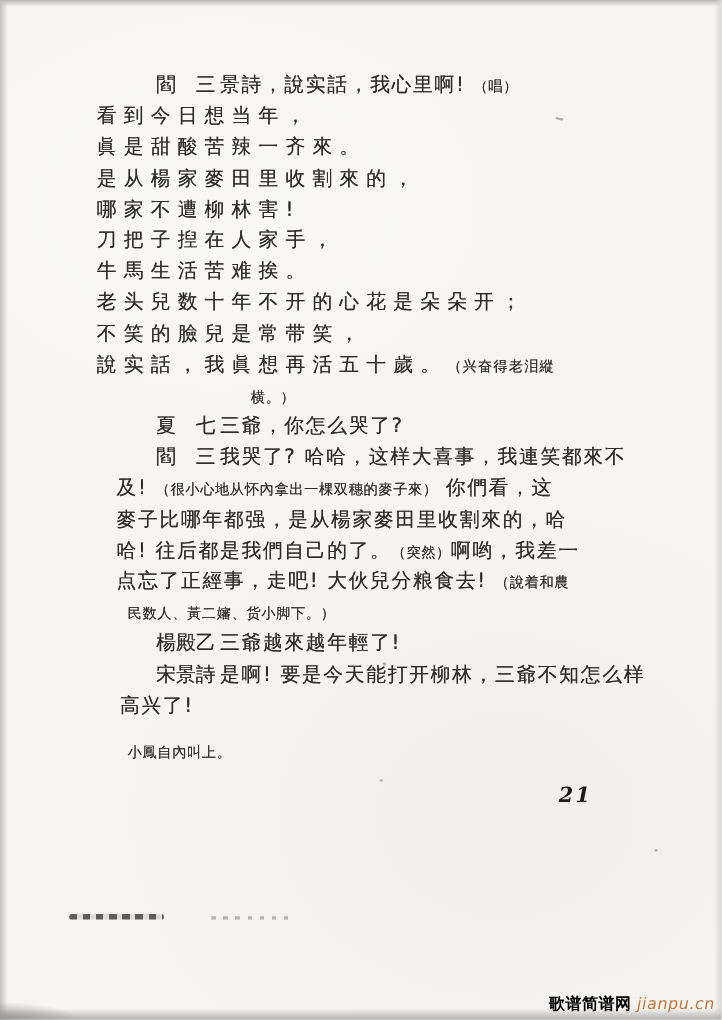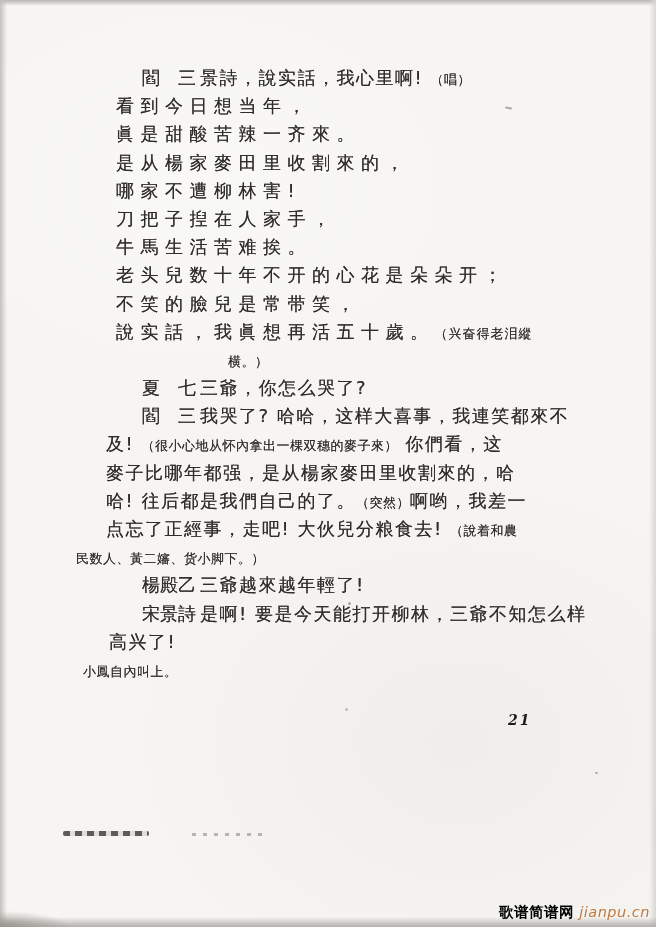--- a/index.html
+++ b/index.html
@@ -36,32 +36,32 @@
   }
   .line{
     position:relative;height:28.2px;line-height:28.2px;
     white-space:nowrap;
     letter-spacing:1.5px;
     text-shadow:0 0 .5px rgba(47,45,43,.75);
   }
   .line .small{font-size:13px;letter-spacing:.5px;}
   .dialog{padding-left:200px;}
   .dialog .speaker{position:absolute;left:104px;top:0;letter-spacing:0;margin-left:38px;}
-  .verse{padding-left:116px;letter-spacing:6.5px;}
+  .verse{padding-left:88px;letter-spacing:6.5px;}
   .verse .small{letter-spacing:1px;}
   .verse-cont{padding-left:228px;}
   .wrap{padding-left:106px;}
   .wrap-deep{padding-left:109px;}
-  .stage-cont{padding-left:76px;}
-  .direction{padding-left:83px;letter-spacing:2px;}
+  .stage-cont{padding-left:116px;}
+  .direction{padding-left:116px;letter-spacing:2px;margin-top:13px;}
 
   .page-number{
     position:absolute;left:508px;top:712px;
     font-family:"DejaVu Serif",serif;font-style:italic;font-weight:bold;
-    font-size:14px;letter-spacing:2px;color:#1d1c1a;
+    font-size:19px;letter-spacing:2px;color:#1d1c1a;
   }
 
   .watermark{
     position:absolute;top:903px;right:6px;
     font-size:14.5px;letter-spacing:.5px;white-space:nowrap;
   }
   .watermark .wm-site{color:#000000;font-weight:bold;}
   .watermark .wm-domain{color:#c07a42;font-style:italic;text-align:right;}
 
   

